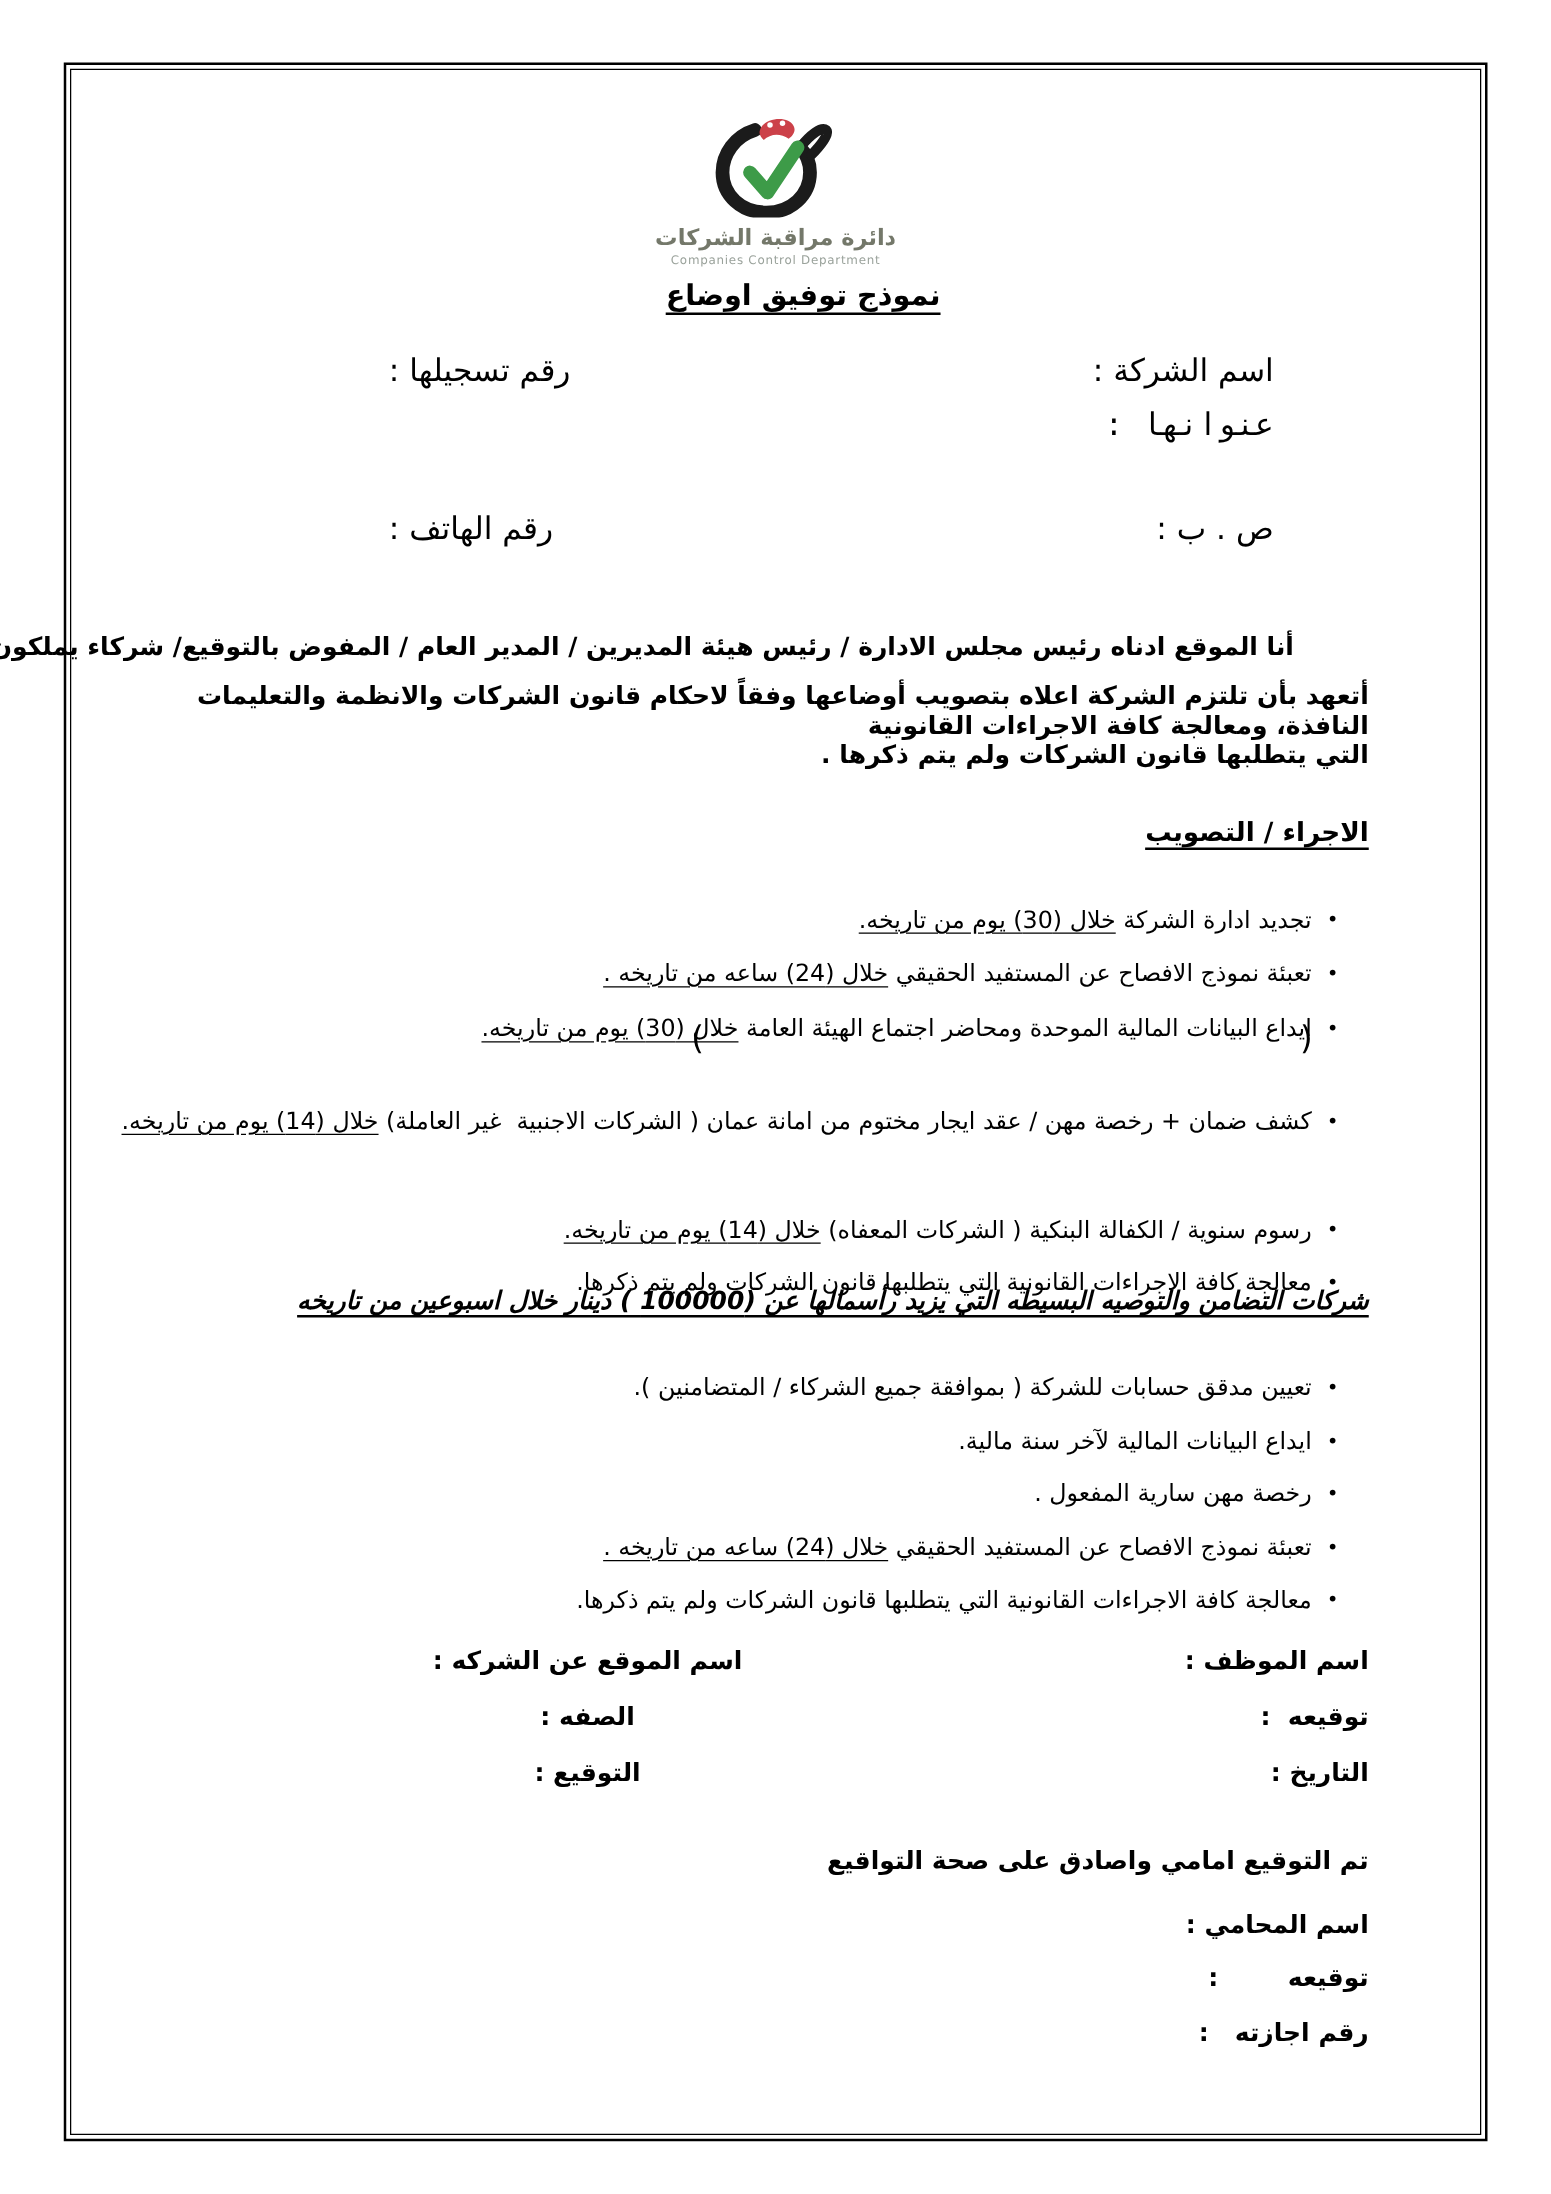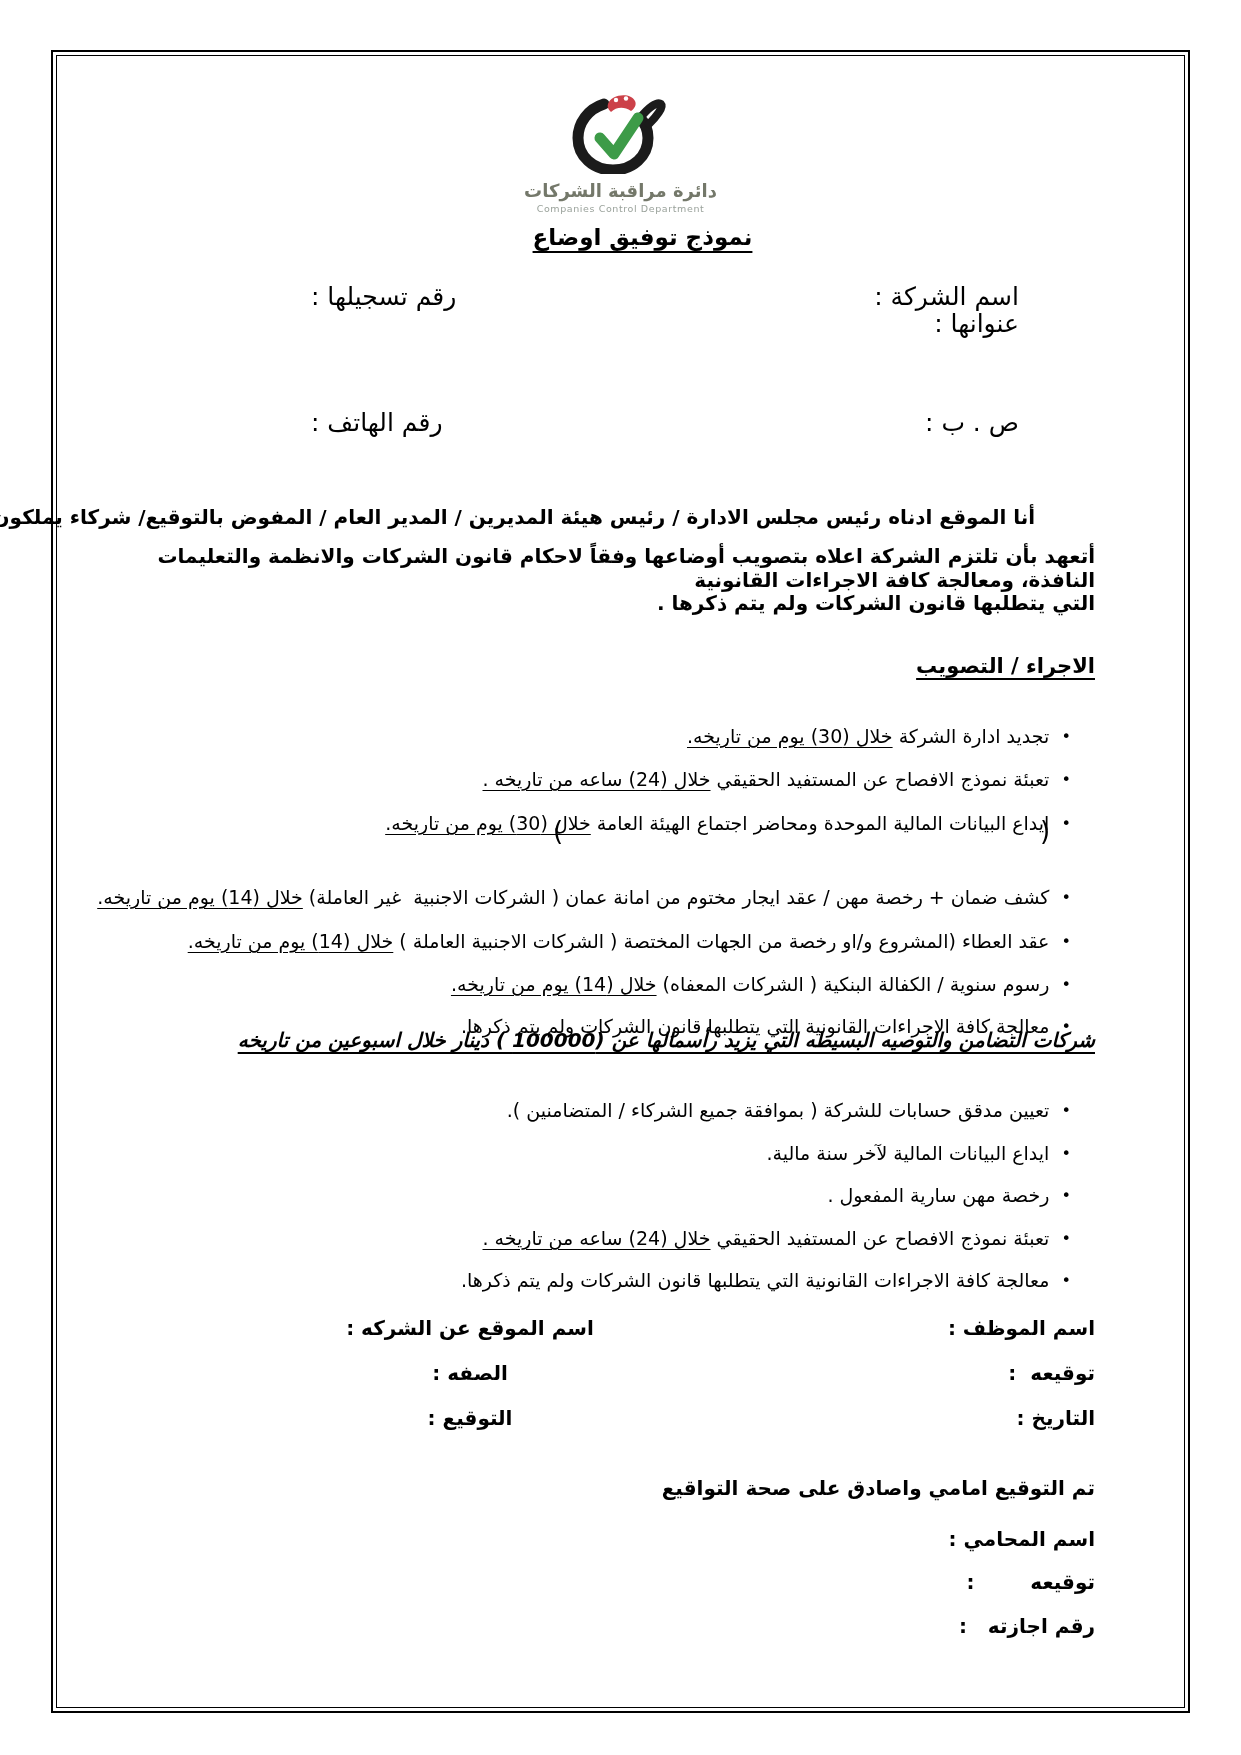--- a/index.html
+++ b/index.html
@@ -53,21 +53,21 @@
       <circle cx="68" cy="6.5" r="2.2" fill="#ffffff"></circle>
     </svg>
     <div class="logo-ar">دائرة مراقبة الشركات</div>
     <div class="logo-en">Companies Control Department</div>
   </div>
 
   <div class="abs title rtl">نموذج توفيق اوضاع</div>
 
   <div class="abs rtl lbl pre" style="top:282px; right:222px;">اسم الشركة :</div>
   <div class="abs rtl lbl pre" style="top:282px; left:267px;">رقم تسجيلها :</div>
-  <div class="abs rtl lbl pre" style="top:309px; right:222px;">عنوانها :</div>
+  <div class="abs rtl lbl pre" style="top:325px; right:222px;font-family:Liberation Mono, monospace;">عنوانها :</div>
   <div class="abs rtl lbl pre" style="top:408px; right:222px;">ص . ب :</div>
   <div class="abs rtl lbl pre" style="top:408px; left:267px;">رقم الهاتف :</div>
 
   <div class="abs rtl pledge pre" style="top:481px; padding-right:32px;">
     <span>أنا الموقع ادناه رئيس مجلس الادارة / رئيس هيئة المديرين / المدير العام / المفوض بالتوقيع/ شركاء يملكون </span>
   </div>
   <div class="abs rtl pledge" style="top:544px;">أتعهد بأن تلتزم الشركة اعلاه بتصويب أوضاعها وفقاً لاحكام قانون الشركات والانظمة والتعليمات النافذة، ومعالجة كافة الاجراءات القانونية</div>
   <div class="abs rtl pledge" style="top:591px;">التي يتطلبها قانون الشركات ولم يتم ذكرها .</div>
 
   <div class="abs rtl sec-hdr">الاجراء / التصويب</div>
@@ -80,23 +80,20 @@
   </div>
   <div class="abs bullet" style="top:790px;">
     <span class="marker">•</span><span>ايداع البيانات المالية الموحدة ومحاضر اجتماع الهيئة العامة </span><span class="u">خلال (30) يوم من تاريخه.</span>
   </div>
 
   <div class="abs paren" style="top:816px; left:1040px;">)</div>
   <div class="abs paren" style="top:816px; left:553px;">(</div>
 
   <div class="abs bullet" style="top:864px;">
     <span class="marker">•</span><span>كشف ضمان + رخصة مهن / عقد ايجار مختوم من امانة عمان ( الشركات الاجنبية  غير العاملة) </span><span class="u">خلال (14) يوم من تاريخه.</span>
-  </div>
-  <div class="abs bullet" style="top:908px;">
-    <span class="marker">•</span><span>عقد العطاء (المشروع و/او رخصة من الجهات المختصة ( الشركات الاجنبية العاملة ) </span><span class="u">خلال (14) يوم من تاريخه.</span>
   </div>
   <div class="abs bullet" style="top:951px;">
     <span class="marker">•</span><span>رسوم سنوية / الكفالة البنكية ( الشركات المعفاه) </span><span class="u">خلال (14) يوم من تاريخه.</span>
   </div>
   <div class="abs bullet" style="top:993px;">
     <span class="marker">•</span><span>معالجة كافة الاجراءات القانونية التي يتطلبها قانون الشركات ولم يتم ذكرها.</span><span class="u"></span>
   </div>
 
   <div class="abs subtitle">شركات التضامن والتوصيه البسيطه التي يزيد رأسمالها عن (100000 ) دينار خلال اسبوعين من تاريخه</div>
 

